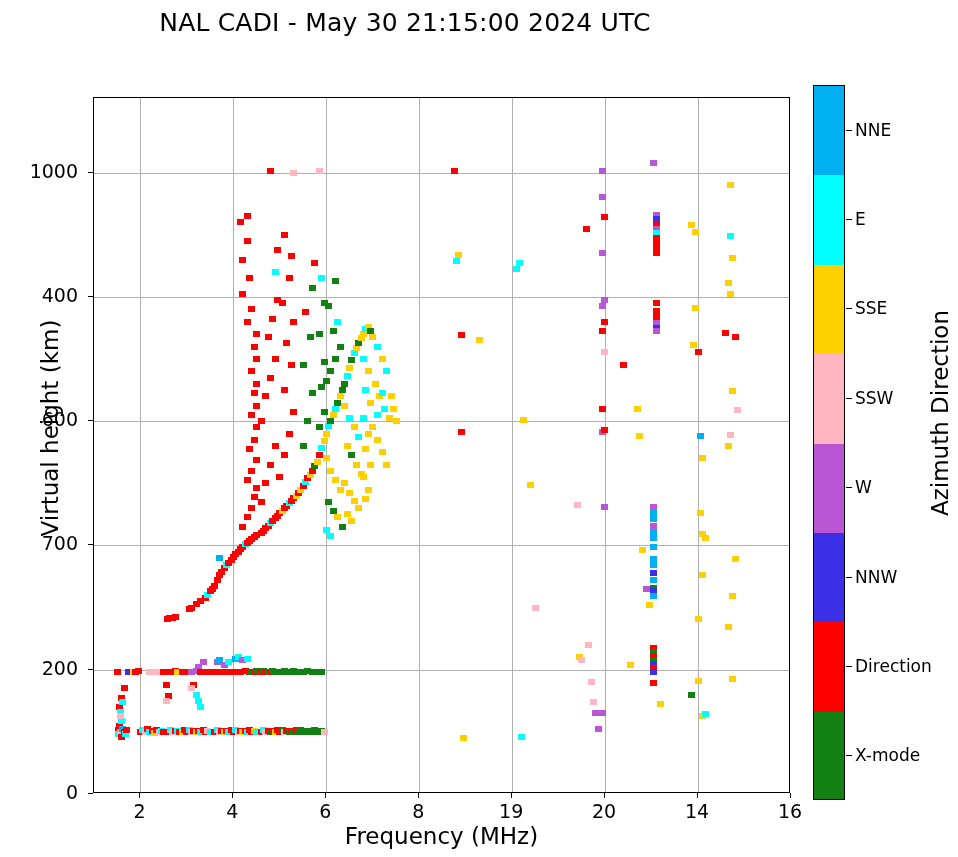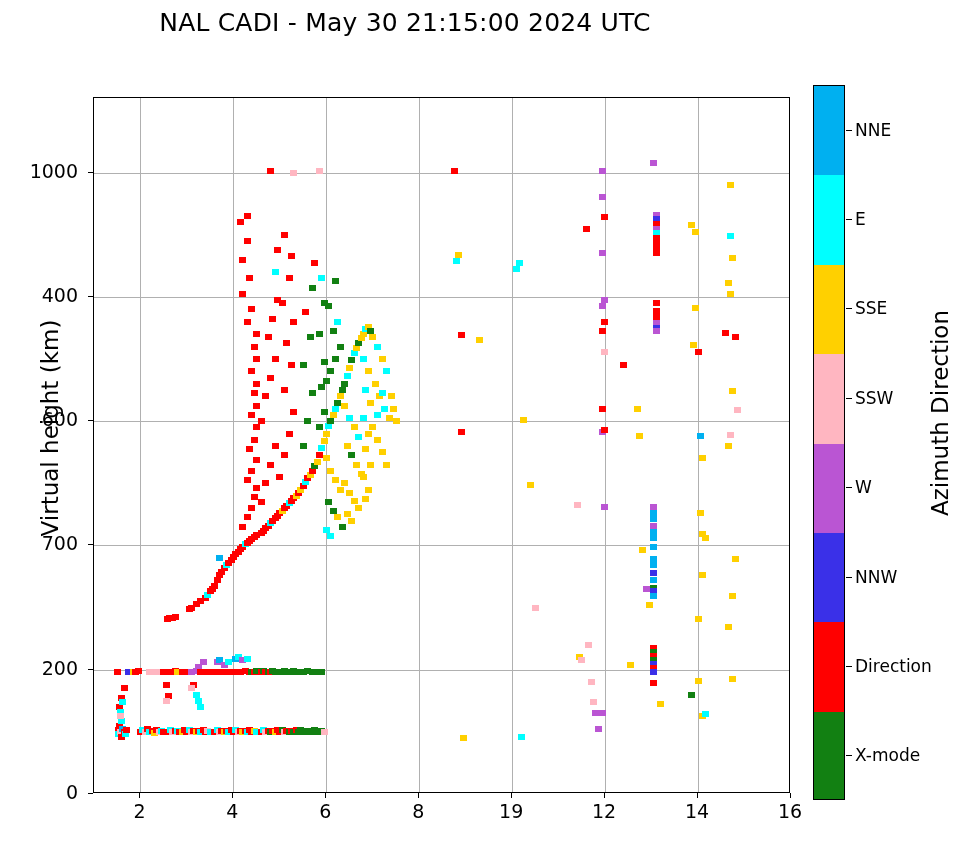--- a/index.html
+++ b/index.html
@@ -585,39 +585,40 @@
       <div class="xlab" style="left: 109.467px;">2</div>
       <div class="tick tick-x" style="left: 232.4px;"></div>
       <div class="xlab" style="left: 202.4px;">4</div>
       <div class="tick tick-x" style="left: 325.333px;"></div>
       <div class="xlab" style="left: 295.333px;">6</div>
       <div class="tick tick-x" style="left: 418.267px;"></div>
       <div class="xlab" style="left: 388.267px;">8</div>
       <div class="tick tick-x" style="left: 511.2px;"></div>
       <div class="xlab" style="left: 481.2px;">19</div>
       <div class="tick tick-x" style="left: 604.133px;"></div>
-      <div class="xlab" style="left: 574.133px;">12</div>
+      <div class="xlab" style="left: 574.133px;">20</div>
       <div class="tick tick-x" style="left: 697.067px;"></div>
       <div class="xlab" style="left: 667.067px;">14</div>
       <div class="tick tick-x" style="left: 790px;"></div>
       <div class="xlab" style="left: 760px;">16</div>
       <div class="tick tick-y" style="top: 793px;"></div>
       <div class="ylab" style="top: 781px;">0</div>
       <div class="tick tick-y" style="top: 668.714px;"></div>
       <div class="ylab" style="top: 656.714px;">200</div>
       <div class="tick tick-y" style="top: 544.429px;"></div>
       <div class="ylab" style="top: 532.429px;">700</div>
       <div class="tick tick-y" style="top: 420.143px;"></div>
       <div class="ylab" style="top: 408.143px;">600</div>
       <div class="tick tick-y" style="top: 295.857px;"></div>
       <div class="ylab" style="top: 283.857px;">400</div>
       <div class="tick tick-y" style="top: 171.571px;"></div>
       <div class="ylab" style="top: 159.571px;">1000</div>
     </div>
 
+  <div id="xaxis-title">Frequency (MHz)</div>
   <div id="yaxis-title">Virtual height (km)</div>
 
   <div id="cbar">
       <div class="cseg" style="height: 89.375px; background: rgb(0, 176, 240);"></div>
       <div class="cseg" style="height: 89.375px; background: rgb(0, 255, 255);"></div>
       <div class="cseg" style="height: 89.375px; background: rgb(255, 208, 0);"></div>
       <div class="cseg" style="height: 89.375px; background: rgb(255, 182, 193);"></div>
       <div class="cseg" style="height: 89.375px; background: rgb(186, 85, 211);"></div>
       <div class="cseg" style="height: 89.375px; background: rgb(58, 48, 232);"></div>
       <div class="cseg" style="height: 89.375px; background: rgb(255, 0, 0);"></div>

